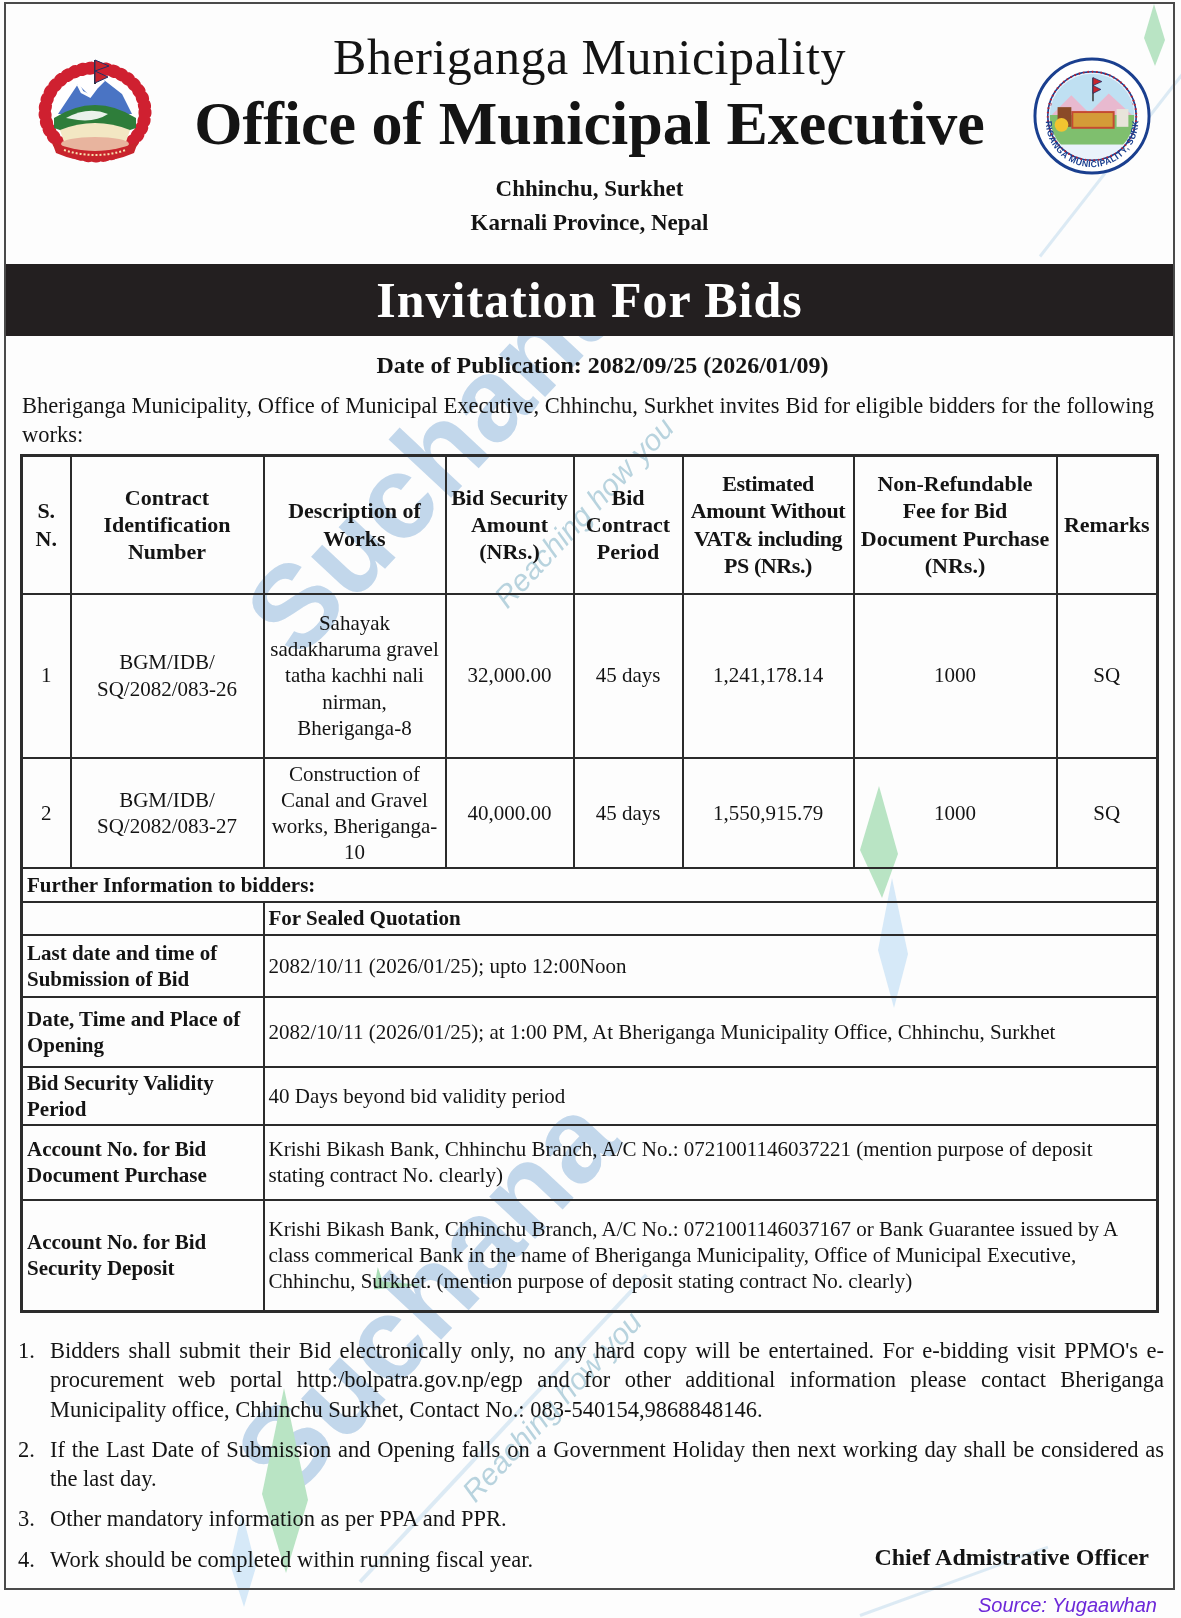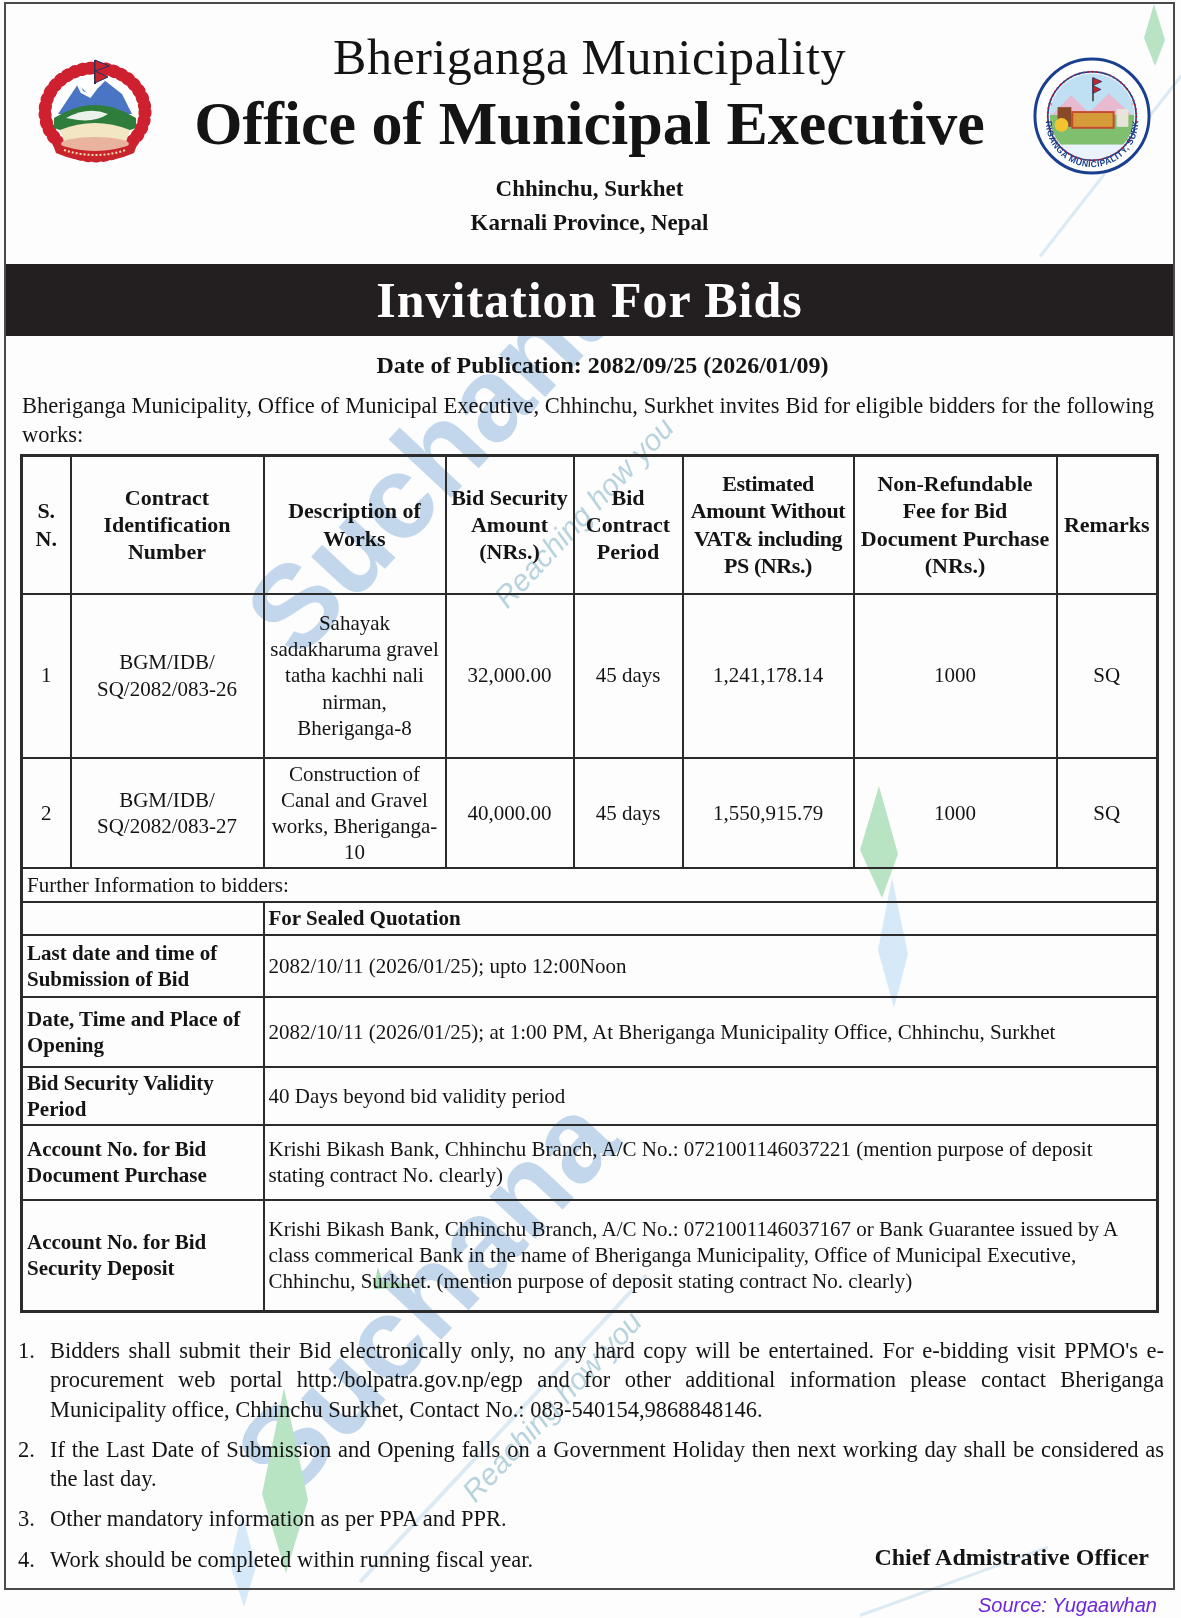--- a/index.html
+++ b/index.html
@@ -44,21 +44,21 @@
             font-size:21px;line-height:1.24;padding:2px 4px;box-sizing:border-box;}
   table.bid th{font-weight:bold;text-align:center;font-size:22px;}
   th.cond{font-size:21px;letter-spacing:-0.4px;line-height:1.18;}
   th.pad-lg{padding:2px 11px;}
   td.c{text-align:center;}
   tr.h-hdr{height:138px;} tr.h-r1{height:164px;} tr.h-r2{height:110px;}
   tr.h-fi{height:34px;} tr.h-sq{height:33px;} tr.h-ld{height:62px;}
   tr.h-op{height:70px;} tr.h-vp{height:58px;} tr.h-a1{height:75px;} tr.h-a2{height:112px;}
   td.lbl{font-weight:bold;font-size:22px;padding-left:9px;line-height:1.22;}
   td.val{font-size:22px;padding-left:11px;line-height:1.28;}
-  td.further{font-weight:normal;font-size:23px;padding-left:9px;}
+  td.further{font-weight:bold;font-size:23px;padding-left:9px;}
   td.sealed{font-weight:bold;font-size:22px;}
   
   .notes{position:absolute;top:1332px;left:12px;width:1146px;font-size:22.5px;line-height:1.3;}
   .note{display:flex;margin-bottom:11px;}
   .note .num{flex:0 0 32px;}
   .note .txt{flex:1;text-align:justify;}
   .signature{position:absolute;top:1540px;right:24px;font-size:24px;font-weight:bold;}
   .source-line{position:absolute;top:1594px;right:24px;z-index:2;
                font-family:"Liberation Sans","DejaVu Sans",sans-serif;
                font-style:italic;font-size:20px;color:#6d28d9;}

